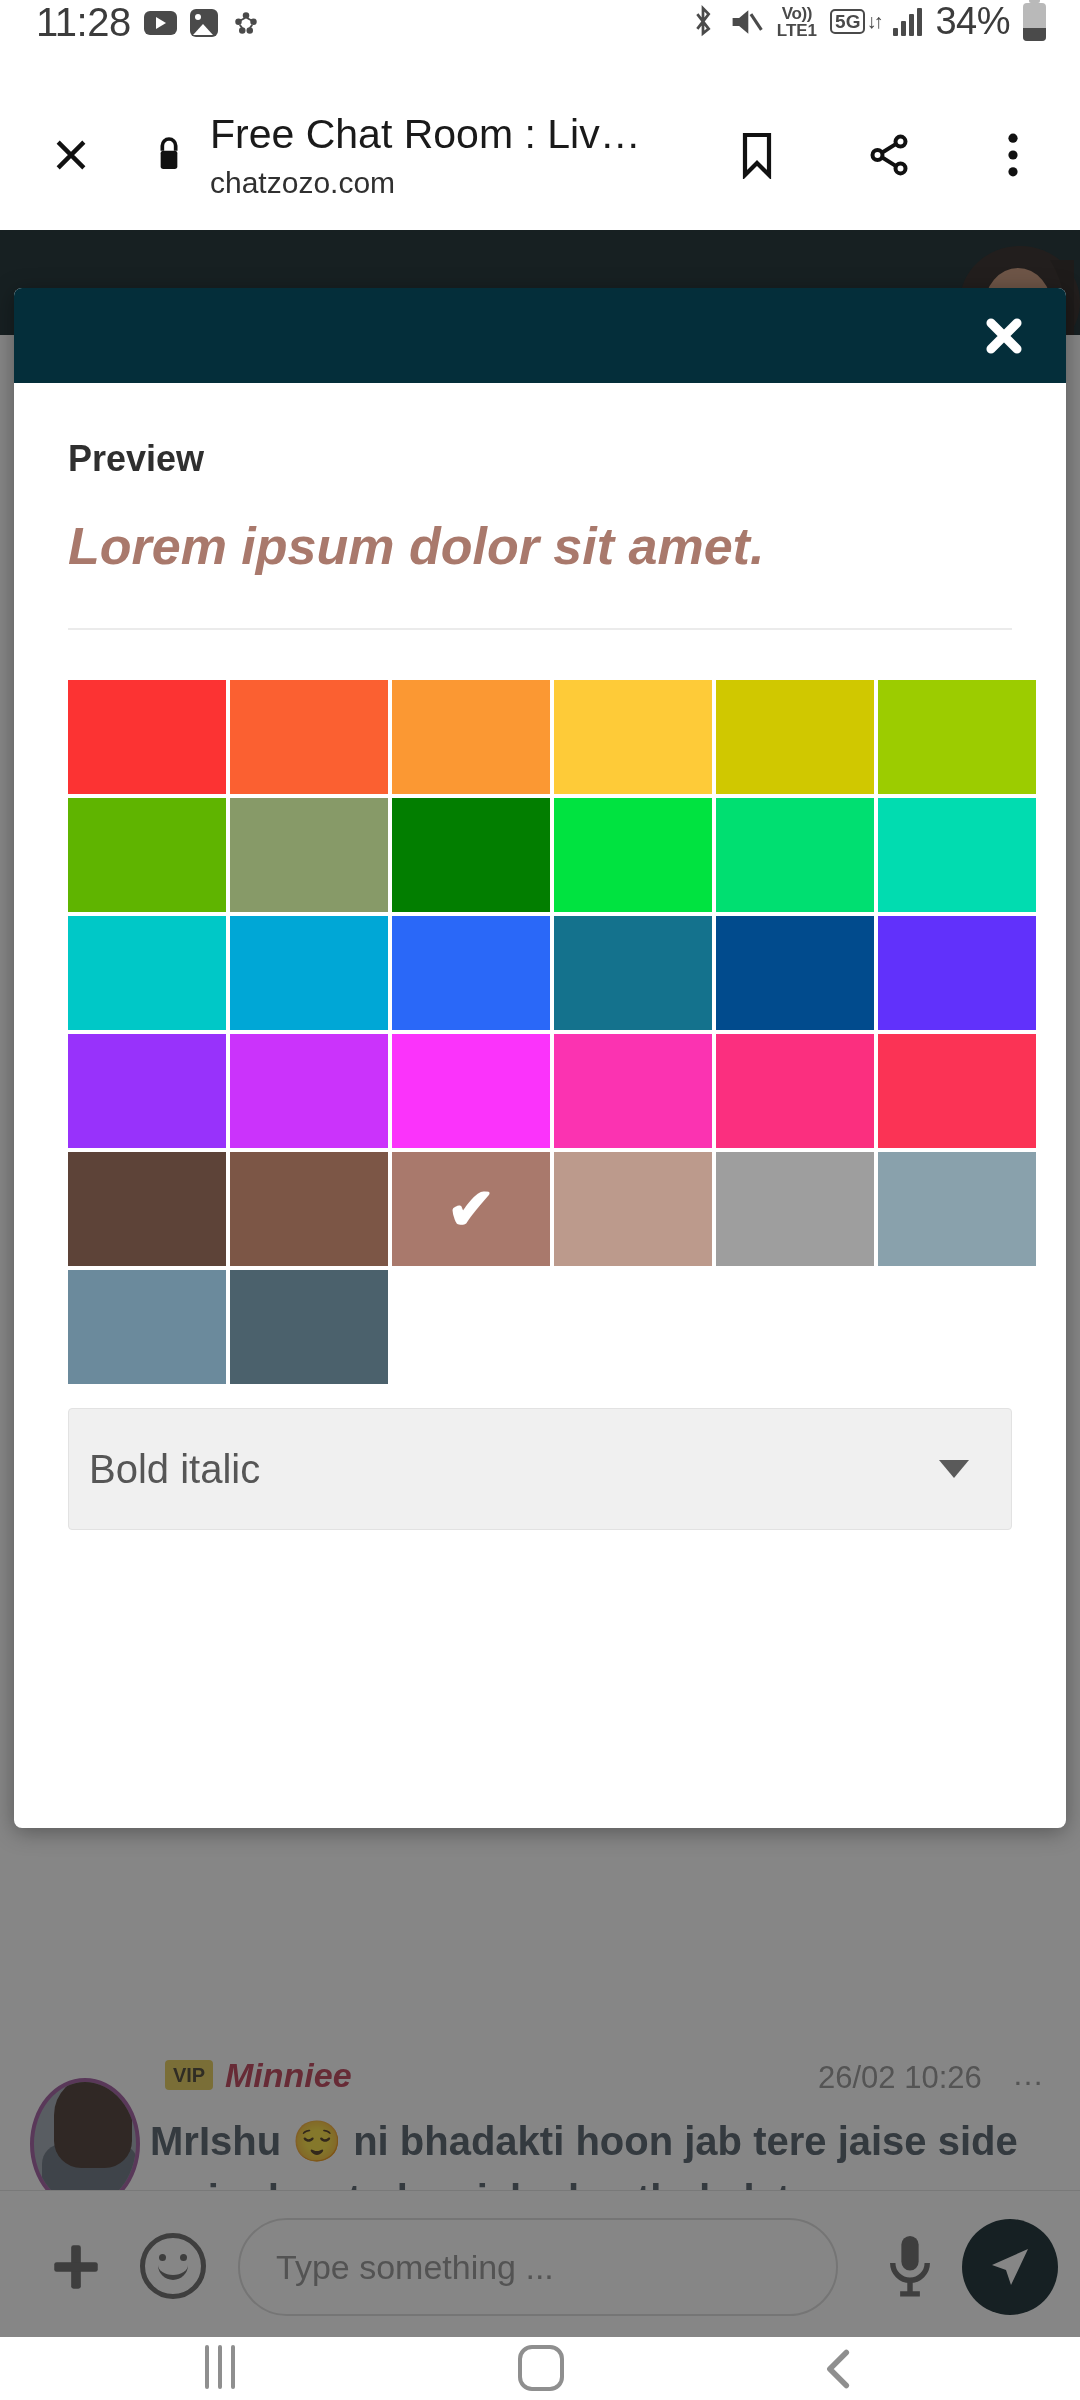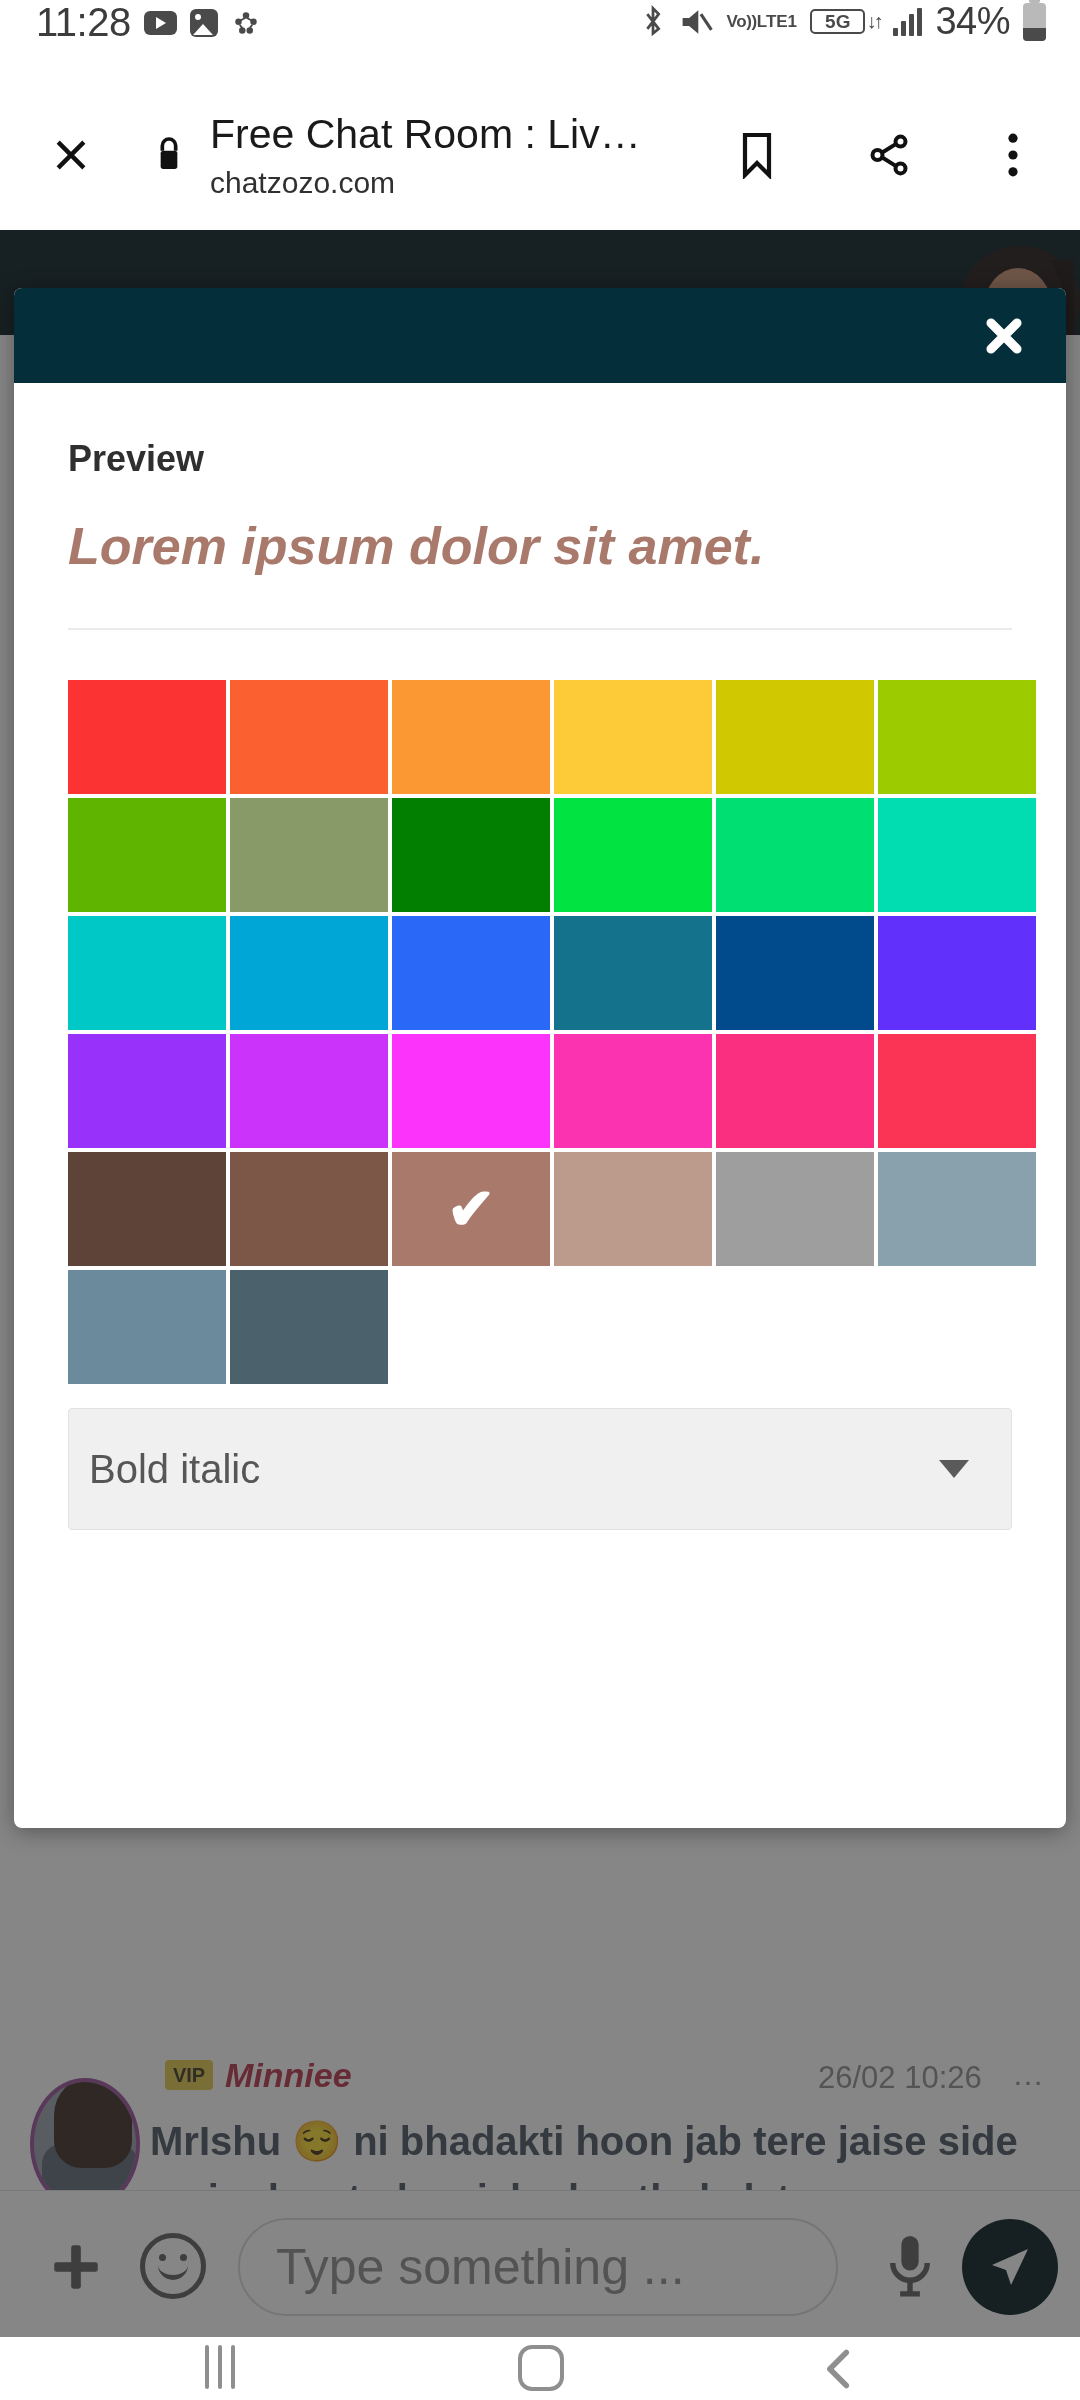--- a/index.html
+++ b/index.html
@@ -19,26 +19,26 @@
   .yt-badge { width:33px; height:24px; background:#4a4a4a; border-radius:6px;
     display:flex; align-items:center; justify-content:center; }
   .yt-badge i { width:0; height:0; border-left:10px solid #fff;
     border-top:6px solid transparent; border-bottom:6px solid transparent; margin-left:2px; }
   .img-badge { width:28px; height:28px; background:#4a4a4a; border-radius:6px; position:relative; overflow:hidden; }
   .img-badge::before { content:""; position:absolute; width:6px; height:6px; background:#fff;
     border-radius:50%; left:5px; top:5px; }
   .img-badge::after { content:""; position:absolute; left:3px; bottom:2px; width:0; height:0;
     border-left:10px solid transparent; border-right:10px solid transparent; border-bottom:11px solid #fff; }
 
-  .volte { display:flex; flex-direction:row; align-items:center; line-height:1;
+  .volte { display:flex; flex-direction:column; align-items:center; line-height:1;
     font-size:17px; font-weight:bold; color:#4a4a4a; }
   .volte span:first-child { letter-spacing:-0.4px; }
   .fiveg-wrap { display:flex; align-items:center; gap:1px; }
   .fiveg { border:2.5px solid #4a4a4a; border-radius:5px; font-size:19px; font-weight:bold;
-    color:#4a4a4a; padding:0 13px; line-height:1.12; }
+    color:#4a4a4a; padding:0 3px; line-height:1.12; }
   .updown { font-size:20px; color:#4a4a4a; line-height:1; letter-spacing:-3px; font-weight:bold;}
   .bars { display:flex; align-items:flex-end; gap:3px; height:28px; }
   .bars b { display:block; width:5px; background:#4a4a4a; border-radius:1px; }
   .sb-batt { font-size:38px; color:#3c3c3c; letter-spacing:-0.5px; }
   .battery { width:23px; height:38px; border-radius:4px; background:#b9b9b9; position:relative; }
   .battery::before{content:"";position:absolute;left:6px;top:-5px;width:11px;height:5px;background:#b9b9b9;border-radius:2px;}
   .battery::after{content:"";position:absolute;left:0;bottom:0;width:100%;height:34%;background:#4a4a4a;border-radius:0 0 4px 4px;}
 
   
   #chrome { position:absolute; left:0; top:78px; width:1080px; height:152px; background:#fff; }
@@ -87,21 +87,21 @@
     display:flex; align-items:center; justify-content:center; }
   #emoji-btn { position:absolute; left:140px; top:42px; width:70px; height:70px; }
   #emoji-btn .face { width:66px; height:66px; border:5px solid #5b5b5b; border-radius:50%; position:relative; }
   #emoji-btn .face::before, #emoji-btn .face::after { content:""; position:absolute; width:7px; height:7px;
     background:#5b5b5b; border-radius:50%; top:16px; }
   #emoji-btn .face::before { left:14px; } #emoji-btn .face::after { right:14px; }
   #emoji-btn .smile { position:absolute; left:13px; top:26px; width:30px; height:16px;
     border-bottom:5px solid #5b5b5b; border-radius:0 0 18px 18px; }
   #msg-input { position:absolute; left:238px; top:27px; width:600px; height:98px;
     border:2px solid #d9d9d9; border-radius:49px; display:flex; align-items:center; }
-  #msg-input-placeholder { padding-left:36px; font-size:50px; color:#8c8c8c; }
+  #msg-input-placeholder { padding-left:36px; font-size:34px; color:#8c8c8c; }
   #mic-btn { position:absolute; left:880px; top:40px; width:60px; height:74px; }
   #send-btn { position:absolute; left:962px; top:28px; width:96px; height:96px;
     border-radius:50%; background:#02181f; display:flex; align-items:center; justify-content:center; }
 
   #bottom-dark { position:absolute; left:0; top:2112px; width:1080px; height:225px; background:#03141a; }
 
   
   #scrim { position:absolute; left:0; top:230px; width:1080px; height:2108px;
     background:rgba(40,40,40,0.56); }
 

